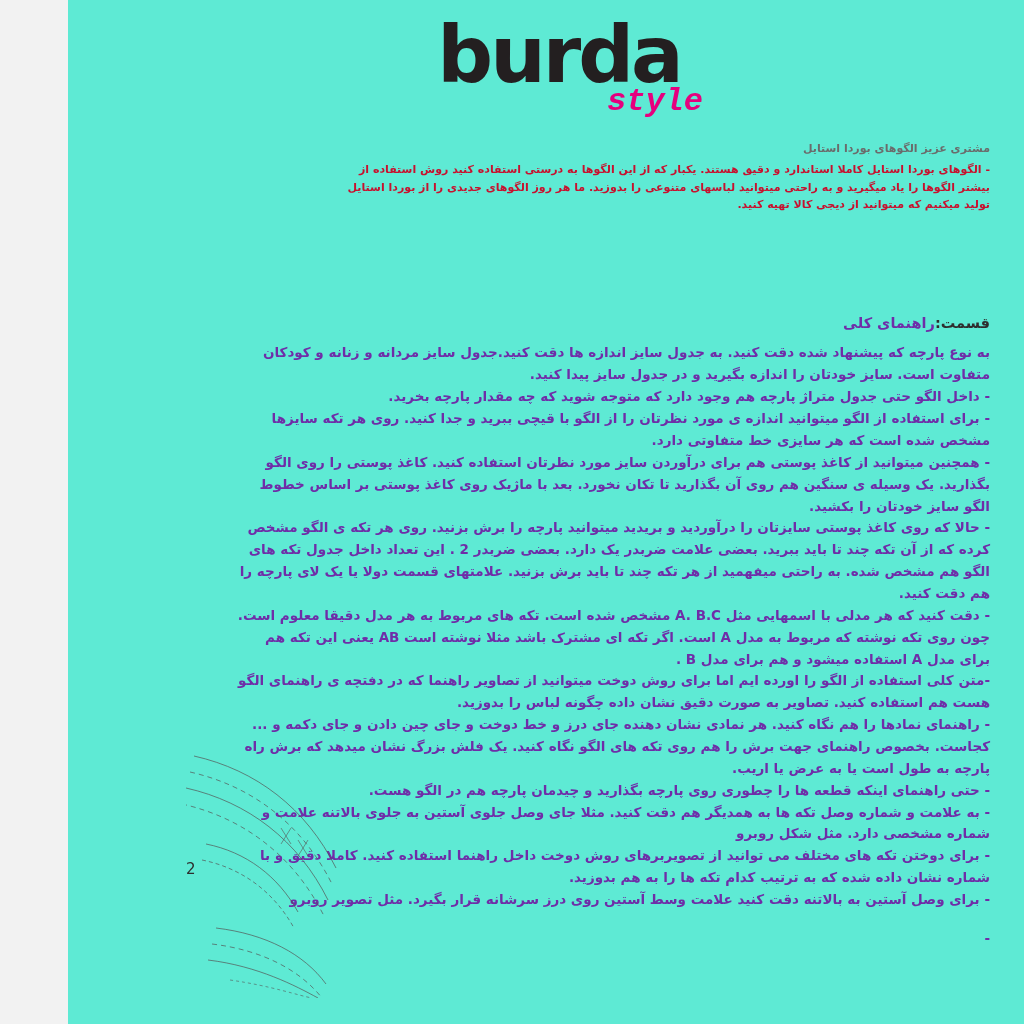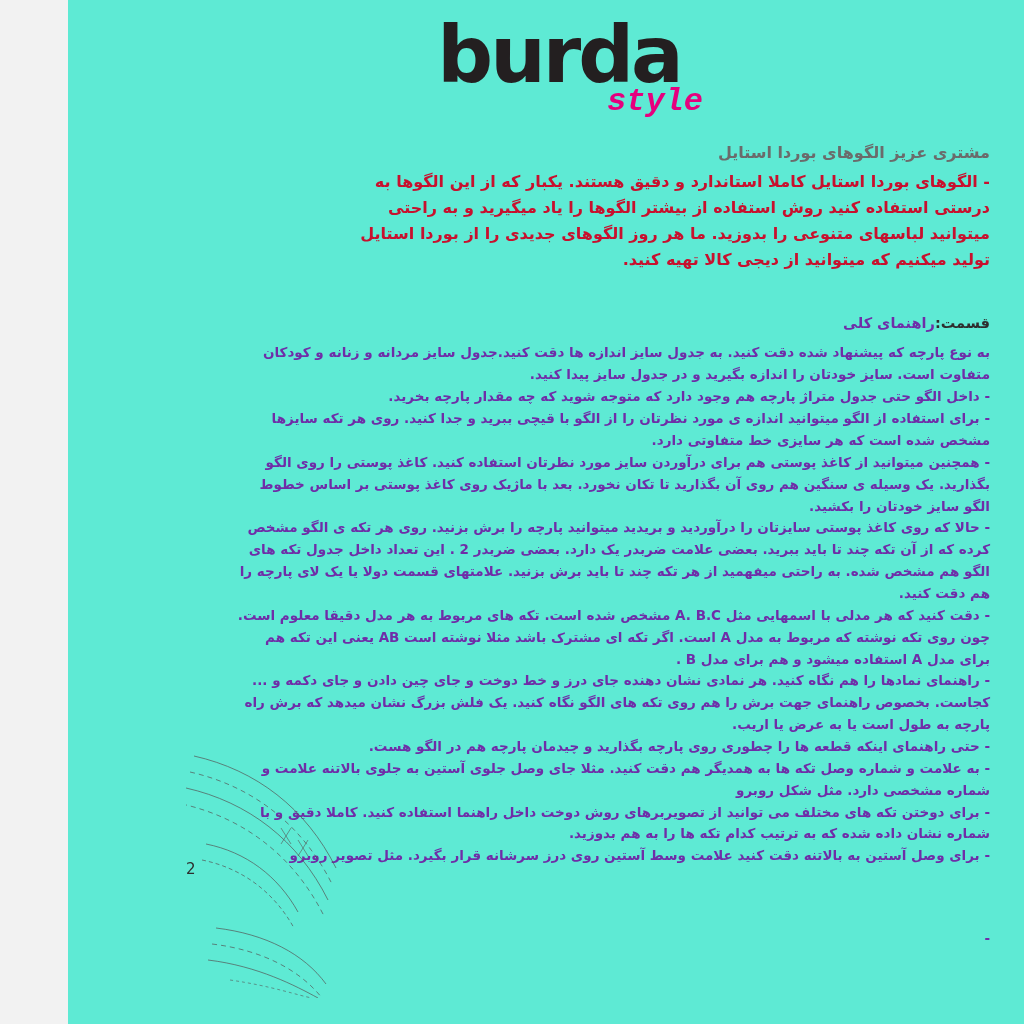--- a/index.html
+++ b/index.html
@@ -55,21 +55,21 @@
     position: absolute;
     direction: rtl;
     text-align: right;
     font-family: "DejaVu Sans", sans-serif;
     line-height: 1.62;
   }
   .intro {
     top: 140px;
     right: 34px;
     width: 652px;
-    font-size: 16px;
+    font-size: 11px;
   }
   .intro .head {
     color: #6b6b6b;
     font-weight: bold;
     display: block;
     margin-bottom: 3px;
   }
   .intro .body {
     color: #c8102e;
     font-weight: bold;
@@ -143,20 +143,21 @@
   </div>
 
   <div class="txt-block guide">
     <span class="head"><span>قسمت:</span><span class="purple">راهنمای کلی</span></span>
     <p>به نوع پارچه که پیشنهاد شده دقت کنید. به جدول سایز اندازه ها دقت کنید.جدول سایز مردانه و زنانه و کودکان متفاوت است. سایز خودتان را اندازه بگیرید و در جدول سایز پیدا کنید.</p>
     <p>- داخل الگو حتی جدول متراژ پارچه هم وجود دارد که متوجه شوید که چه مقدار پارچه بخرید.</p>
     <p>- برای استفاده از الگو میتوانید اندازه ی مورد نظرتان را از الگو با قیچی ببرید و جدا کنید. روی هر تکه سایزها مشخص شده است که هر سایزی خط متفاوتی دارد.</p>
     <p class="gap">- همچنین میتوانید از کاغذ پوستی هم برای درآوردن سایز مورد نظرتان استفاده کنید. کاغذ پوستی را روی الگو بگذارید. یک وسیله ی سنگین هم روی آن بگذارید تا تکان نخورد. بعد با ماژیک روی کاغذ پوستی بر اساس خطوط الگو سایز خودتان را بکشید.</p>
     <p class="gap">- حالا که روی کاغذ پوستی سایزتان را درآوردید و بریدید میتوانید پارچه را برش بزنید. روی هر تکه ی الگو مشخص کرده که از آن تکه چند تا باید ببرید. بعضی علامت ضربدر یک دارد. بعضی ضربدر 2 . این تعداد داخل جدول تکه های الگو هم مشخص شده. به راحتی میفهمید از  هر تکه چند تا باید برش بزنید. علامتهای قسمت دولا یا یک لای پارچه را هم دقت کنید.</p>
     <p class="gap">- دقت کنید که هر مدلی با اسمهایی مثل A. B.C مشخص شده است. تکه های مربوط به هر مدل دقیقا معلوم است. چون روی تکه نوشته که مربوط به مدل A است. اگر تکه ای مشترک باشد مثلا نوشته است AB یعنی این تکه هم برای مدل A استفاده میشود و هم برای مدل B .</p>
+    <p class="gap">-متن کلی استفاده از الگو را اورده ایم اما برای روش دوخت میتوانید از تصاویر راهنما که در دفتچه ی راهنمای الگو هست هم استفاده کنید. تصاویر به صورت دقیق نشان داده چگونه لباس را بدوزید.</p>
     <p class="gap">- راهنمای نمادها را هم نگاه کنید. هر نمادی نشان دهنده جای درز و خط دوخت و جای چین دادن و جای دکمه و ... کجاست. بخصوص راهنمای جهت برش را هم روی تکه های الگو نگاه کنید. یک فلش بزرگ نشان میدهد که برش راه پارچه به طول است یا به عرض یا اریب.</p>
     <p class="gap">- حتی راهنمای اینکه قطعه ها را چطوری روی پارچه بگذارید و چیدمان پارچه هم در الگو هست.</p>
     <p>- به علامت و شماره وصل تکه ها به همدیگر هم دقت کنید. مثلا جای وصل جلوی آستین به جلوی بالاتنه علامت و شماره مشخصی دارد. مثل شکل روبرو</p>
     <p class="gap">- برای دوختن تکه های مختلف می توانید از تصویربرهای روش دوخت داخل راهنما استفاده کنید. کاملا دقیق و با شماره نشان داده شده که به ترتیب کدام تکه ها را به هم بدوزید.</p>
     <p class="gap">- برای وصل آستین به بالاتنه دقت کنید علامت وسط آستین روی درز سرشانه قرار بگیرد. مثل تصویر روبرو</p>
   </div>
 
   <div class="dash-bottom">-</div>
 
   <div class="diagram">

